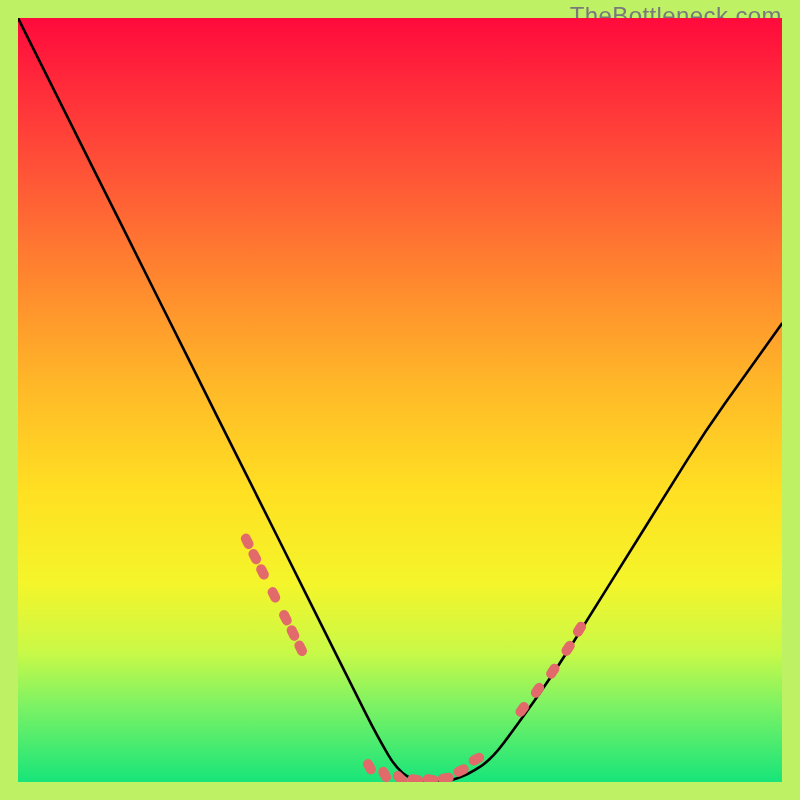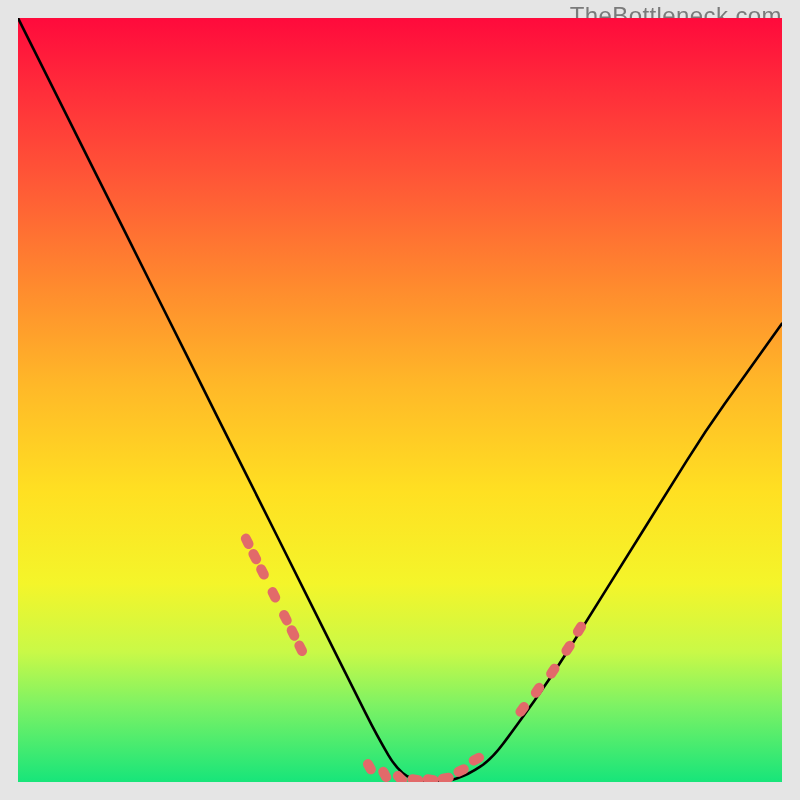--- a/index.html
+++ b/index.html
@@ -8,21 +8,21 @@
     width: 800px;
     height: 800px;
     background: #000000;
     overflow: hidden;
     font-family: Arial, Helvetica, sans-serif;
   }
   .stage {
     position: relative;
     width: 800px;
     height: 800px;
-    background: #e5e5e5;
+    background: #bef264;
   }
   .plot-area {
     position: absolute;
     left: 18px;
     top: 18px;
     width: 764px;
     height: 764px;
     
     background: linear-gradient(
       to bottom,

